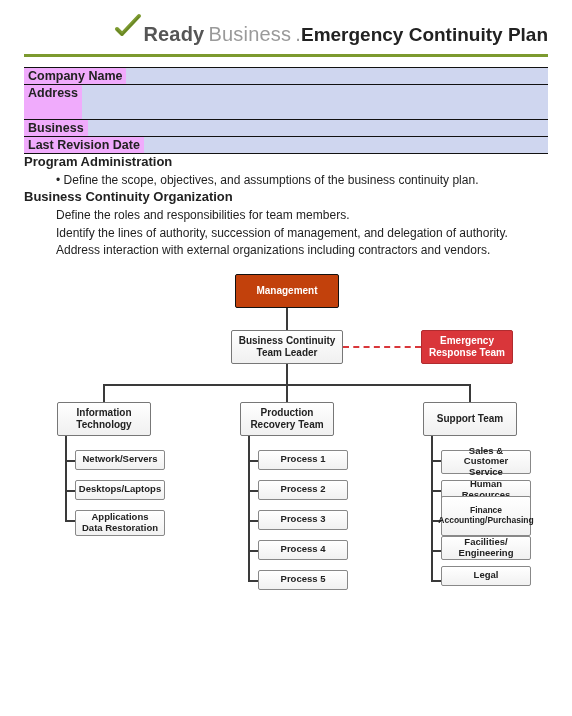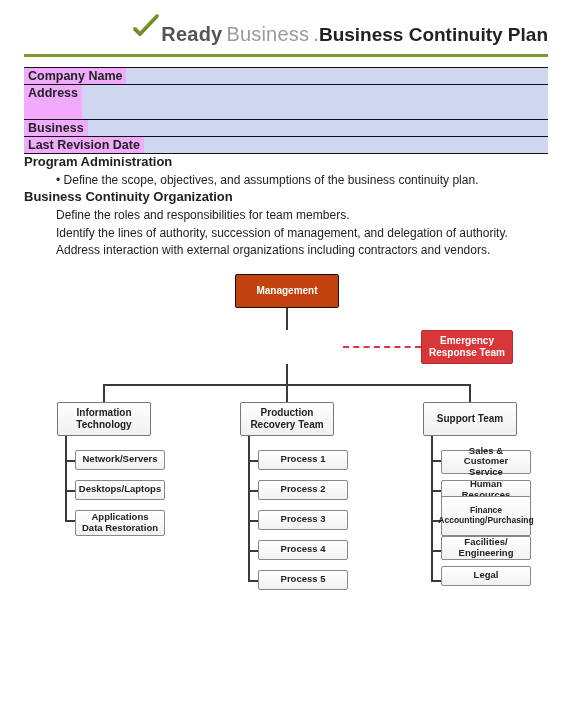--- a/index.html
+++ b/index.html
@@ -97,21 +97,21 @@
           <path d="M2 15 L7 20 L24 2" fill="none" stroke="#7c9a2f" stroke-width="4" stroke-linecap="round" stroke-linejoin="round"></path>
           <path d="M2 15 L7 20 L24 2" fill="none" stroke="#3f5a14" stroke-width="1.2" stroke-linecap="round" stroke-linejoin="round" opacity=".35" transform="translate(0,1)"></path>
         </svg>
     </span>
     <span style="display:flex;align-items:baseline;gap:4px">
       <span class="ready">Ready</span>
       <span class="biz">Business</span>
         <span class="dot">.</span>
     </span>
   </div>
-  <div class="title">Business Continuity Plan</div>
+  <div class="title">Emergency Continuity Plan</div>
 </div>
 <div class="rule"></div>
 
 <div class="form-row first">
   <div class="label">Company Name</div>
   <div class="field"></div>
 </div>
 <div class="form-row address">
   <div class="label">Address</div>
   <div class="field"></div>
@@ -168,20 +168,21 @@
   <div class="line" style="left:205px; top:306px; width:10px; height:2px"></div>
 
   <div class="line" style="left:388px; top:162px; width:2px; height:146px"></div>
   <div class="line" style="left:388px; top:186px; width:10px; height:2px"></div>
   <div class="line" style="left:388px; top:216px; width:10px; height:2px"></div>
   <div class="line" style="left:388px; top:246px; width:10px; height:2px"></div>
   <div class="line" style="left:388px; top:276px; width:10px; height:2px"></div>
   <div class="line" style="left:388px; top:306px; width:10px; height:2px"></div>
 
   <div class="node black" style="left:192px; top:0; width:104px; height:34px">Management</div>
+  <div class="node" style="left:188px; top:56px; width:112px; height:34px">Business Continuity Team Leader</div>
   <div class="node red" style="left:378px; top:56px; width:92px; height:34px">Emergency Response Team</div>
 
   <div class="node sub" style="left:14px;  top:128px; width:94px; height:34px">Information Technology</div>
   <div class="node sub" style="left:197px; top:128px; width:94px; height:34px">Production Recovery Team</div>
   <div class="node sub" style="left:380px; top:128px; width:94px; height:34px">Support Team</div>
 
   <div class="subnode" style="left:32px; top:176px; width:90px; height:20px">Network/Servers</div>
   <div class="subnode" style="left:32px; top:206px; width:90px; height:20px">Desktops/Laptops</div>
   <div class="subnode" style="left:32px; top:236px; width:90px; height:26px">Applications Data Restoration</div>
 

